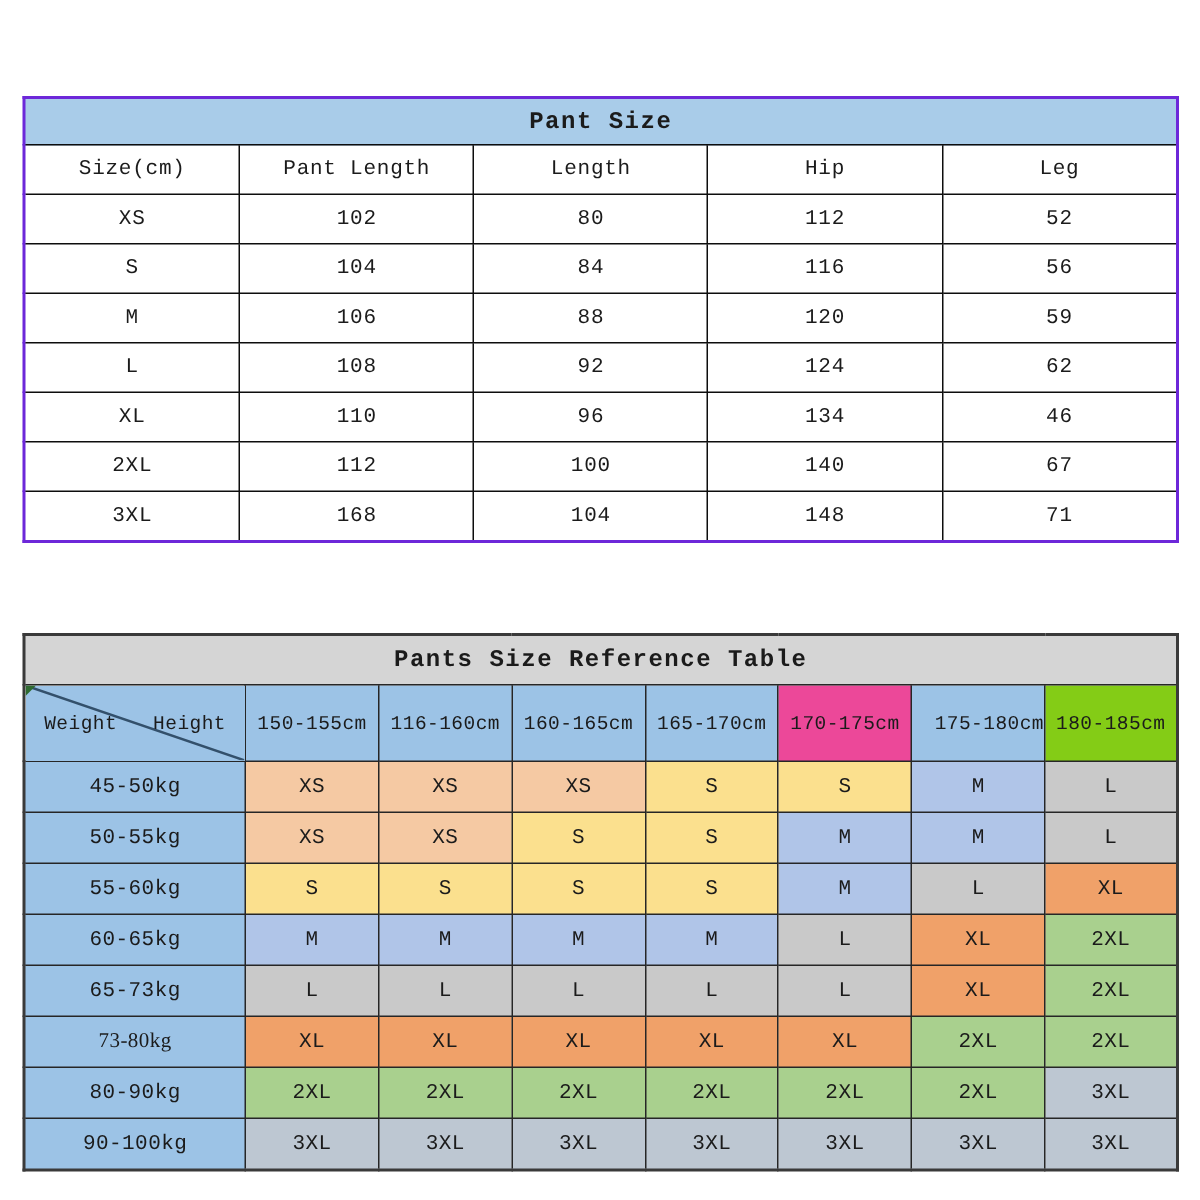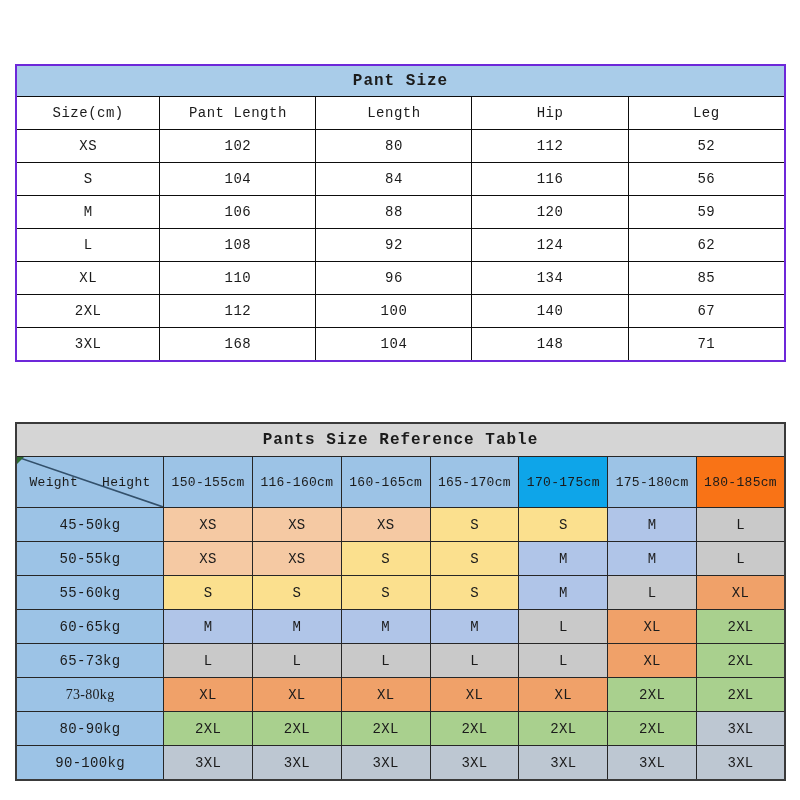--- a/index.html
+++ b/index.html
@@ -84,21 +84,21 @@
           <td>108</td>
           <td>92</td>
           <td>124</td>
           <td>62</td>
         </tr>
         <tr>
           <td>XL</td>
           <td>110</td>
           <td>96</td>
           <td>134</td>
-          <td>85</td>
+          <td>46</td>
         </tr>
         <tr>
           <td>2XL</td>
           <td>112</td>
           <td>100</td>
           <td>140</td>
           <td>67</td>
         </tr>
         <tr>
           <td>3XL</td>
@@ -134,23 +134,23 @@
           <span class="labels">
             <span>Weight</span>
             <span>Height</span>
           </span>
         </th>
 
       <th style="background: rgb(156, 195, 230);">150-155cm</th>
           <th style="background: rgb(156, 195, 230);">116-160cm</th>
           <th style="background: rgb(156, 195, 230);">160-165cm</th>
           <th style="background: rgb(156, 195, 230);">165-170cm</th>
-          <th style="background: #0ea5e9;">170-175cm</th>
-          <th style="background: rgb(156, 195, 230);">175-180cm</th>
-          <th style="background: #f97316;">180-185cm</th>
+          <th style="background: #ec4899;">170-175cm</th>
+          <th style="background: rgb(156, 195, 230); text-align: right;">175-180cm</th>
+          <th style="background: #84cc16;">180-185cm</th>
         </tr>
     </thead>
     <tbody>
         <tr>
           <td style="background: rgb(156, 195, 230);">45-50kg</td>
           <td style="background: rgb(245, 201, 163);">XS</td>
           <td style="background: rgb(245, 201, 163);">XS</td>
           <td style="background: rgb(245, 201, 163);">XS</td>
           <td style="background: rgb(251, 224, 142);">S</td>
           <td style="background: rgb(251, 224, 142);">S</td>

